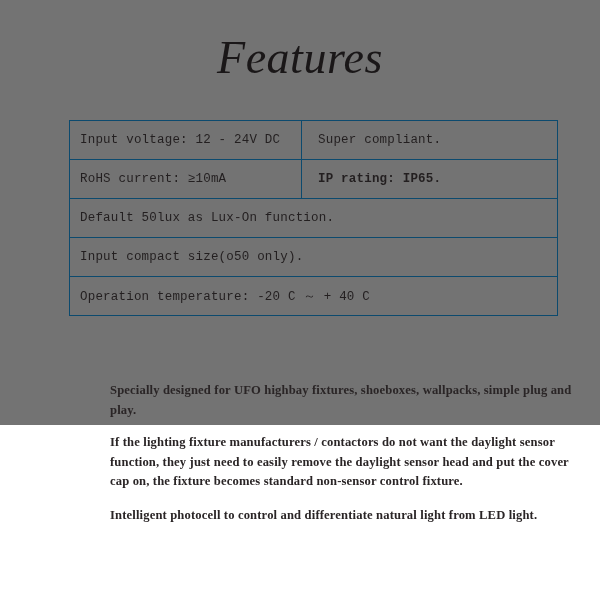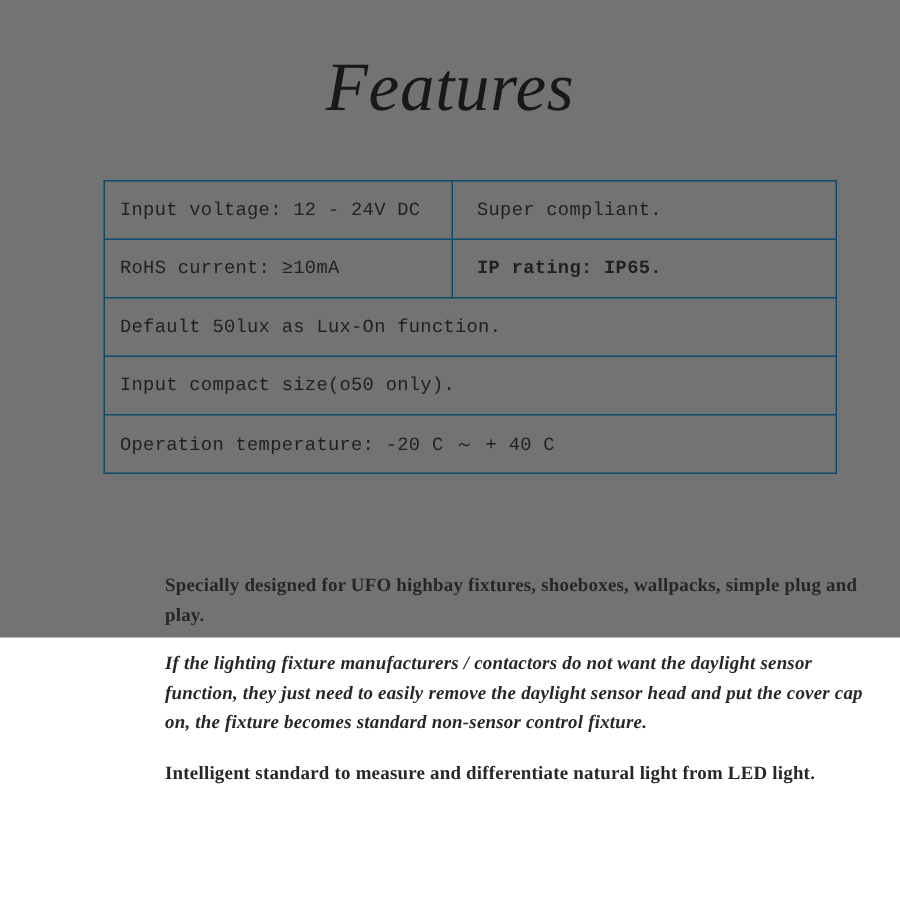--- a/index.html
+++ b/index.html
@@ -78,21 +78,21 @@
   .note {
     font-family: "Liberation Serif", "DejaVu Serif", serif;
     font-size: 12.6px;
     line-height: 19.5px;
     font-weight: 700;
     color: #2a2526;
     letter-spacing: 0.15px;
     margin: 0 0 13px 0;
   }
   .note:last-child { margin-bottom: 0; }
-  .note-2 { margin-bottom: 14px; font-style: italic; }
+  .note-2 { margin-bottom: 14px; }
 </style>
 </head>
 <body>
 
 <div class="page">
 
   <div class="title">Features</div>
 
   <table class="spec-table">
     <tbody>
@@ -119,16 +119,16 @@
       <tr>
         <td colspan="2">Operation temperature:  -20 C ～ + 40 C</td>
       </tr>
 
     </tbody>
   </table>
 
   <div class="notes">
     <p class="note note-1">Specially designed for UFO highbay fixtures, shoeboxes, wallpacks, simple plug and play.</p>
     <p class="note note-2">If the lighting fixture manufacturers / contactors  do not want the daylight sensor function, they just need to easily remove the daylight sensor head and put the cover cap on, the fixture becomes standard non-sensor control fixture.</p>
-    <p class="note note-3">Intelligent standard to measure and differentiate natural light from LED light.</p>
+    <p class="note note-3">Intelligent photocell to control and differentiate natural light from LED light.</p>
   </div>
 
 </div>
 
 </body></html>

